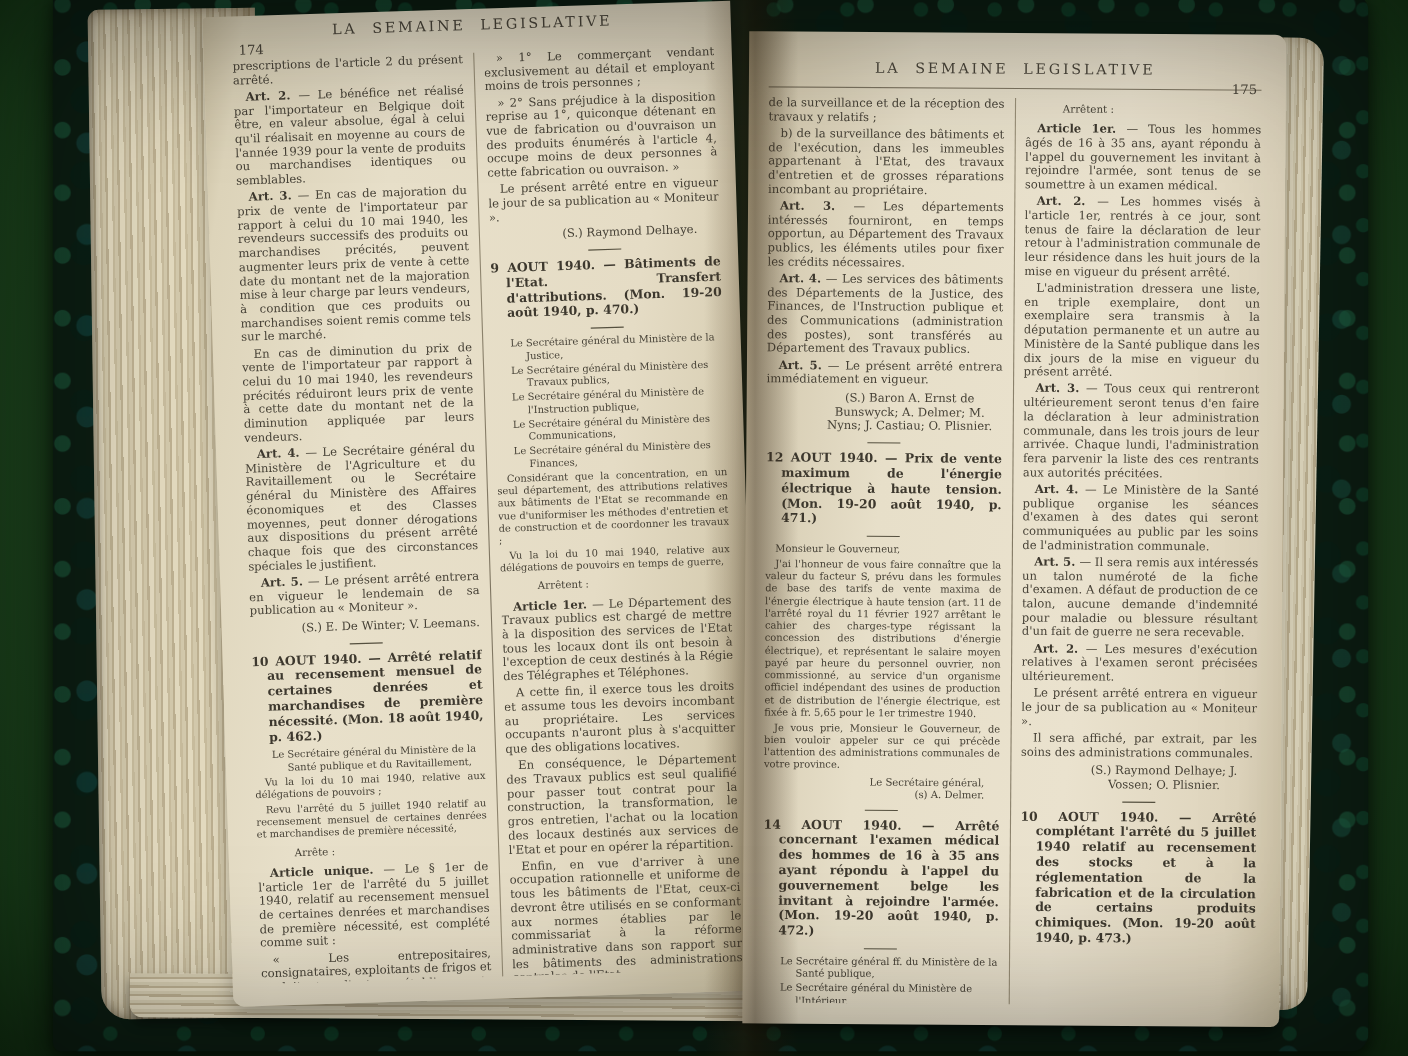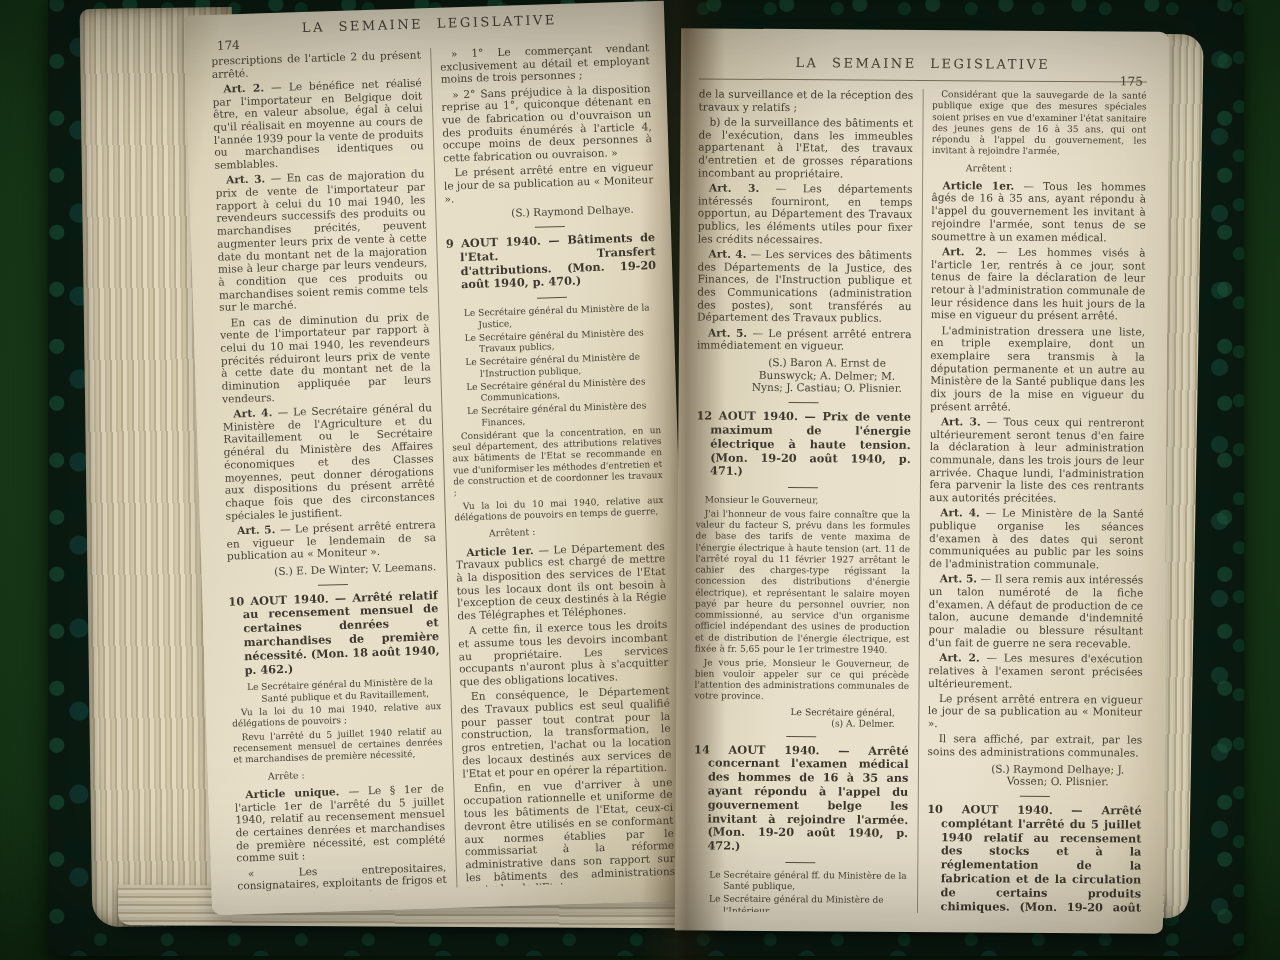--- a/index.html
+++ b/index.html
@@ -151,21 +151,20 @@
             <div class="blk sigright">Le Secrétaire général,
 (s) A. Delmer.</div>
             <div class="blk sep"></div>
             <div class="blk heading"><span class="lead">14 AOUT 1940. </span>— Arrêté concernant l'examen médical des hommes de 16 à 35 ans ayant répondu à l'appel du gouvernement belge les invitant à rejoindre l'armée. (Mon. 19-20 août 1940, p. 472.)</div>
             <div class="blk sep"></div>
             <div class="blk minister">Le Secrétaire général ff. du Ministère de la Santé publique,</div>
             <div class="blk minister">Le Secrétaire général du Ministère de l'Intérieur,</div>
           </div>
         <div class="colrule"></div>
         <div class="col">
-            <div class="blk preamble">Considérant que la sauvegarde de la santé publique exige que des mesures spéciales soient prises en vue d'examiner l'état sanitaire des jeunes gens de 16 à 35 ans, qui ont répondu à l'appel du gouvernement, les invitant à rejoindre l'armée,</div>
             <div class="blk arrete">Arrêtent :</div>
             <div class="blk para"><span class="lead">Article 1er. </span>— Tous les hommes âgés de 16 à 35 ans, ayant répondu à l'appel du gouvernement les invitant à rejoindre l'armée, sont tenus de se soumettre à un examen médical.</div>
             <div class="blk para"><span class="lead">Art. 2. </span>— Les hommes visés à l'article 1er, rentrés à ce jour, sont tenus de faire la déclaration de leur retour à l'administration communale de leur résidence dans les huit jours de la mise en vigueur du présent arrêté.</div>
             <div class="blk para">L'administration dressera une liste, en triple exemplaire, dont un exemplaire sera transmis à la députation permanente et un autre au Ministère de la Santé publique dans les dix jours de la mise en vigueur du présent arrêté.</div>
             <div class="blk para"><span class="lead">Art. 3. </span>— Tous ceux qui rentreront ultérieurement seront tenus d'en faire la déclaration à leur administration communale, dans les trois jours de leur arrivée. Chaque lundi, l'administration fera parvenir la liste des ces rentrants aux autorités précitées.</div>
             <div class="blk para"><span class="lead">Art. 4. </span>— Le Ministère de la Santé publique organise les séances d'examen à des dates qui seront communiquées au public par les soins de l'administration communale.</div>
             <div class="blk para"><span class="lead">Art. 5. </span>— Il sera remis aux intéressés un talon numéroté de la fiche d'examen. A défaut de production de ce talon, aucune demande d'indemnité pour maladie ou blessure résultant d'un fait de guerre ne sera recevable.</div>
             <div class="blk para"><span class="lead">Art. 2. </span>— Les mesures d'exécution relatives à l'examen seront précisées ultérieurement.</div>
             <div class="blk para">Le présent arrêté entrera en vigueur le jour de sa publication au « Moniteur ».</div>
             <div class="blk para">Il sera affiché, par extrait, par les soins des administrations communales.</div>

